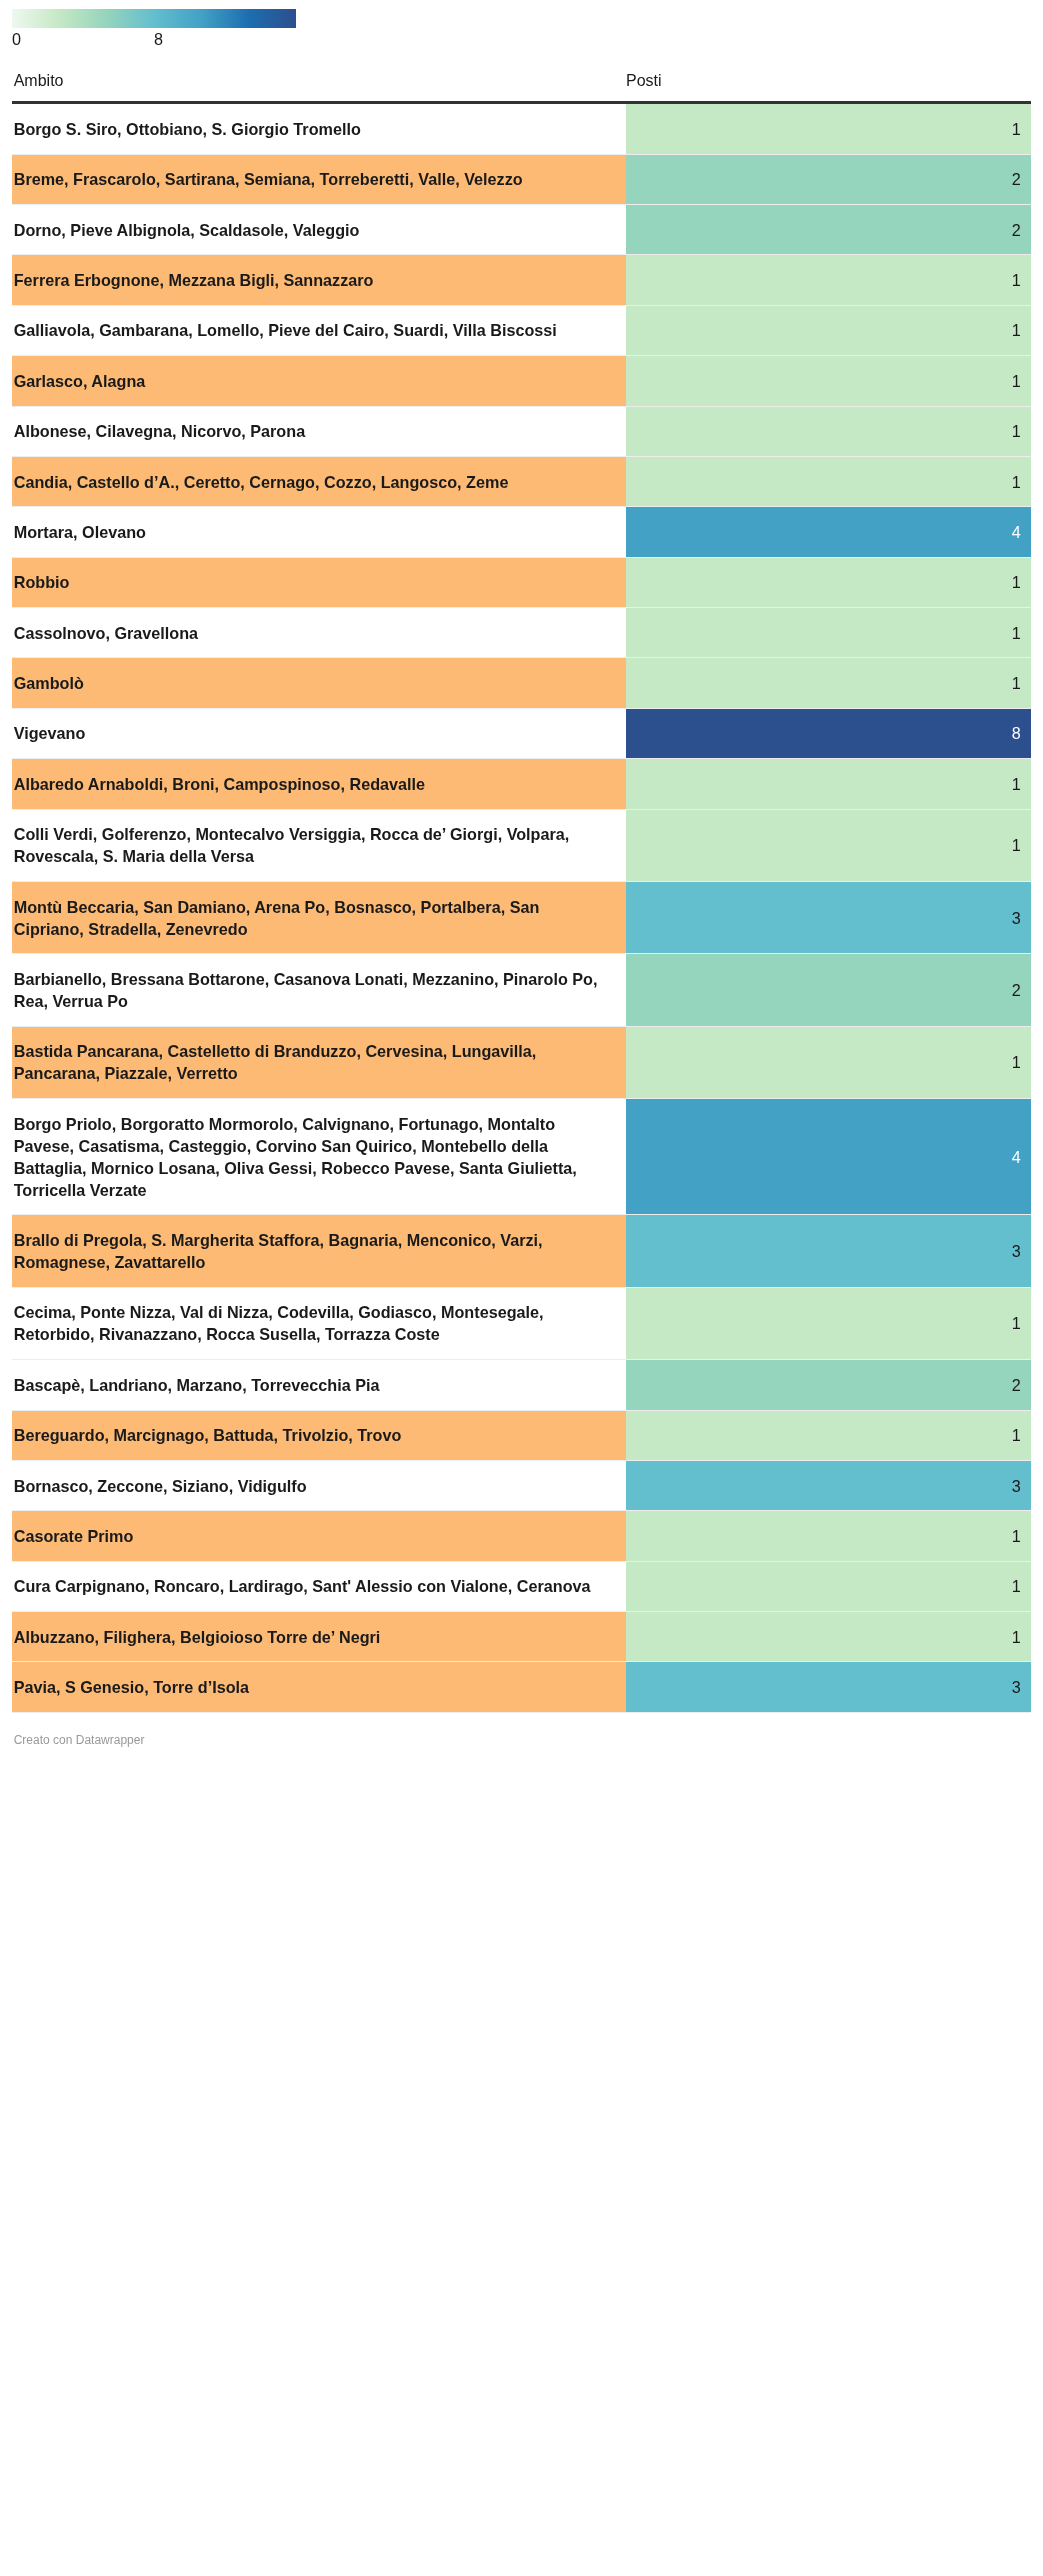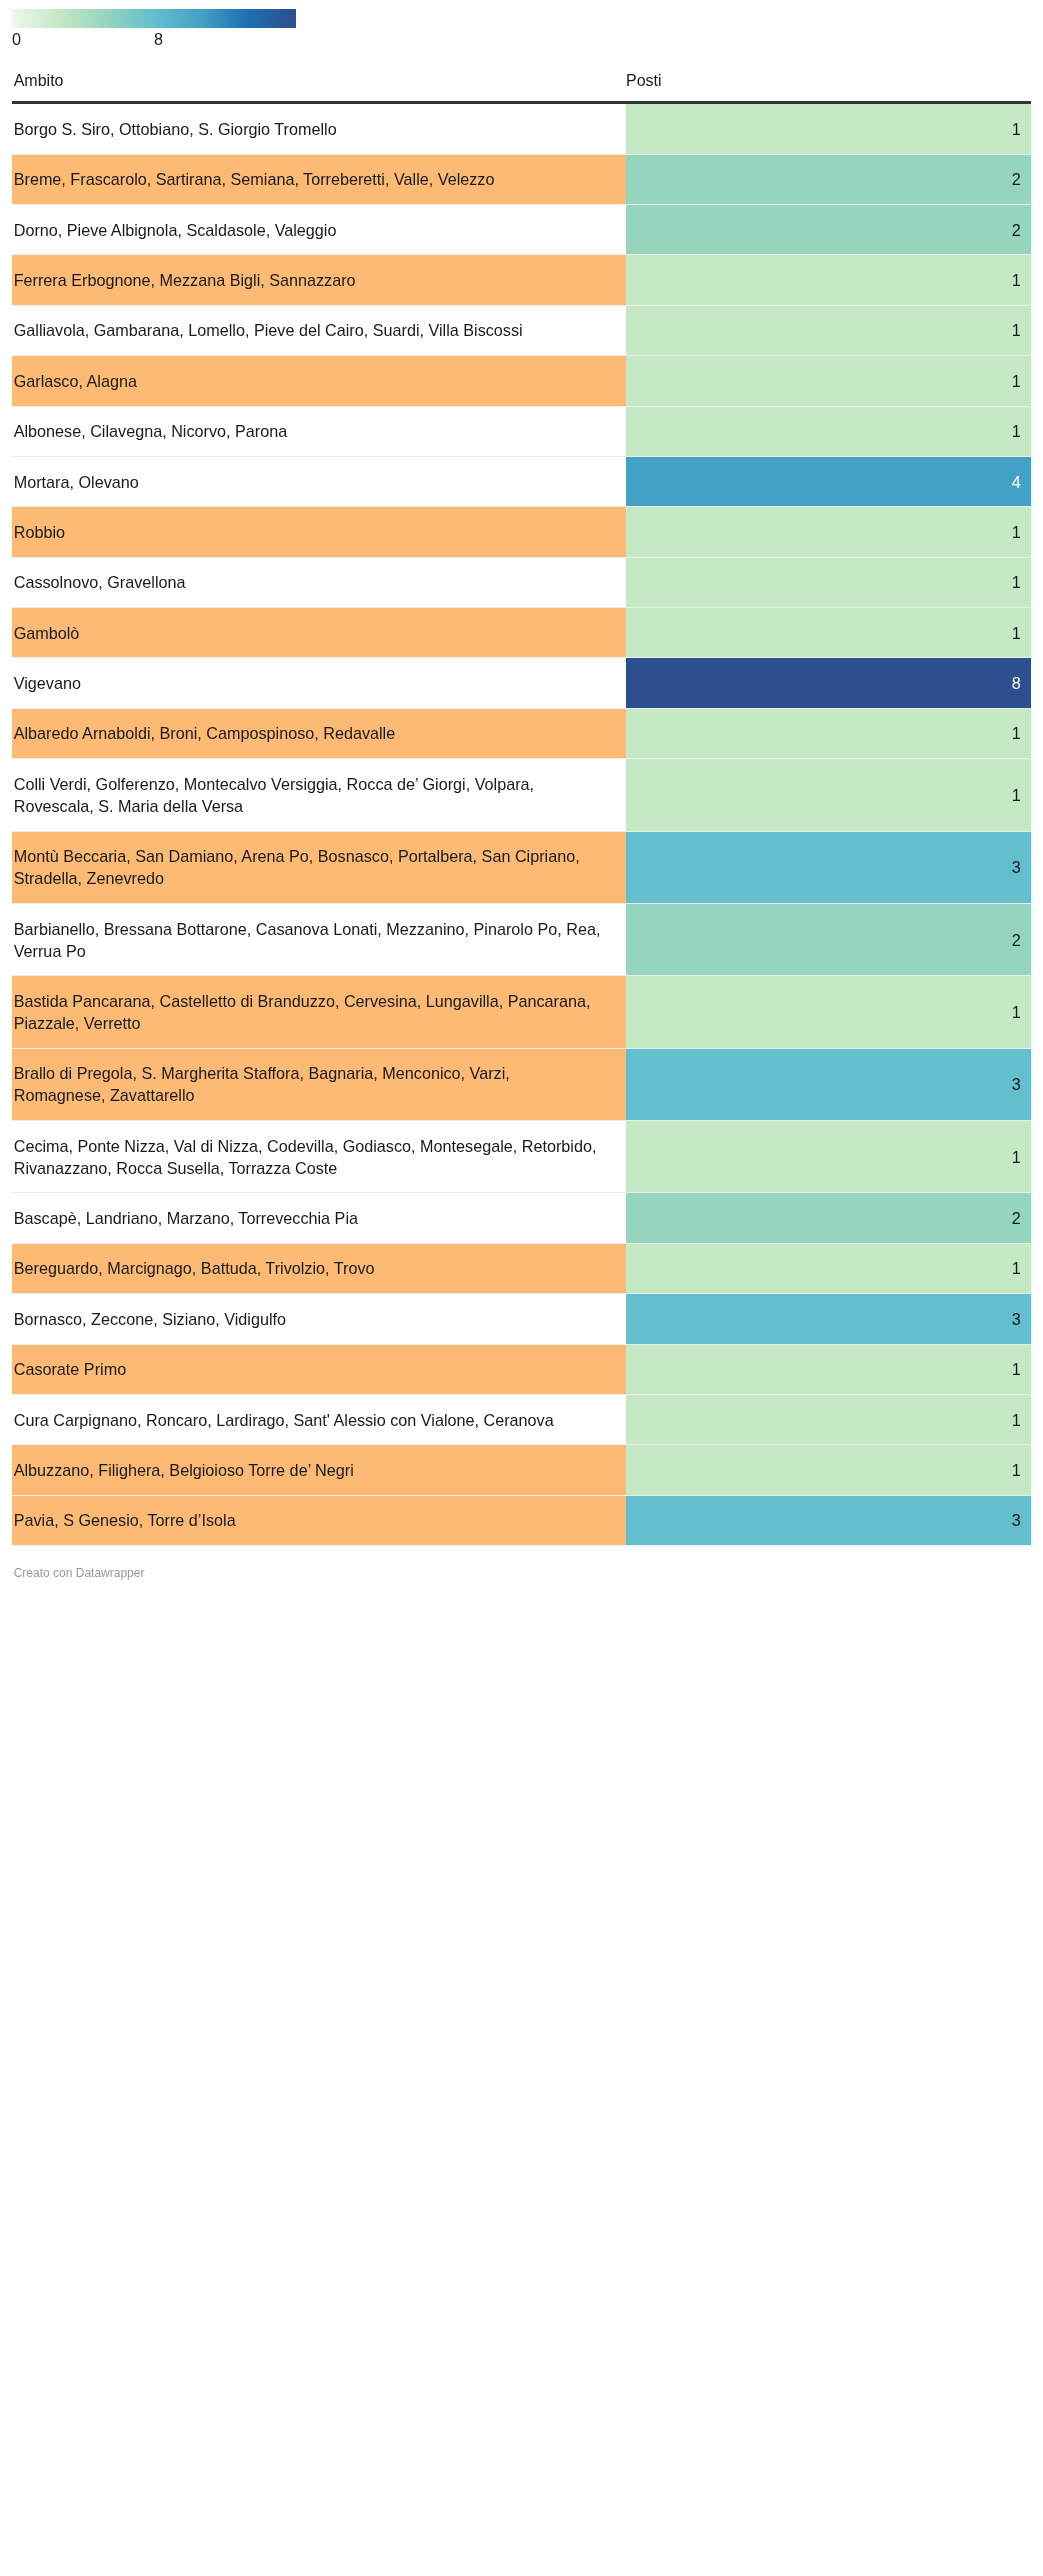--- a/index.html
+++ b/index.html
@@ -72,20 +72,21 @@
     vertical-align: middle;
     border-bottom: 0.9px solid #ededed;
   }
   table.data tbody tr.odd td.label-cell { background: #ffffff; }
   table.data tbody tr.even td.label-cell { background: #fdba74; }
 
   td.label-cell {
     padding: 13.7px 22px 13.7px 1.7px;
     color: #1a1a1a;
     text-align: left;
+    font-weight: bold;
   }
   td.value-cell {
     padding: 13.7px 10.3px 13.7px 10.3px;
     text-align: right;
     font-size: 16.2px;
     color: #1a1a1a;
     border-bottom: 0.9px solid rgba(255,255,255,0.0);
   }
   td.value-cell.light-text { color: #ffffff; }
 
@@ -143,20 +144,24 @@
           <td class="value-cell" style="background: rgb(197, 232, 197);">1</td>
         </tr>
         <tr class="even">
           <td class="label-cell">Garlasco, Alagna</td>
           <td class="value-cell" style="background: rgb(197, 232, 197);">1</td>
         </tr>
         <tr class="odd">
           <td class="label-cell">Albonese, Cilavegna, Nicorvo, Parona</td>
           <td class="value-cell" style="background: rgb(197, 232, 197);">1</td>
         </tr>
+        <tr class="even">
+          <td class="label-cell">Candia, Castello d’A., Ceretto, Cernago, Cozzo, Langosco, Zeme</td>
+          <td class="value-cell" style="background: rgb(197, 232, 197);">1</td>
+        </tr>
         <tr class="odd">
           <td class="label-cell">Mortara, Olevano</td>
           <td class="value-cell light-text" style="background: rgb(67, 161, 197);">4</td>
         </tr>
         <tr class="even">
           <td class="label-cell">Robbio</td>
           <td class="value-cell" style="background: rgb(197, 232, 197);">1</td>
         </tr>
         <tr class="odd">
           <td class="label-cell">Cassolnovo, Gravellona</td>
@@ -183,20 +188,24 @@
           <td class="value-cell" style="background: rgb(99, 190, 206);">3</td>
         </tr>
         <tr class="odd">
           <td class="label-cell">Barbianello, Bressana Bottarone, Casanova Lonati, Mezzanino, Pinarolo Po, Rea, Verrua Po</td>
           <td class="value-cell" style="background: rgb(149, 212, 189);">2</td>
         </tr>
         <tr class="even">
           <td class="label-cell">Bastida Pancarana, Castelletto di Branduzzo, Cervesina, Lungavilla, Pancarana, Piazzale, Verretto</td>
           <td class="value-cell" style="background: rgb(197, 232, 197);">1</td>
         </tr>
+        <tr class="odd">
+          <td class="label-cell">Borgo Priolo, Borgoratto Mormorolo, Calvignano, Fortunago, Montalto Pavese, Casatisma, Casteggio, Corvino San Quirico, Montebello della Battaglia, Mornico Losana, Oliva Gessi, Robecco Pavese, Santa Giulietta, Torricella Verzate</td>
+          <td class="value-cell light-text" style="background: rgb(67, 161, 197);">4</td>
+        </tr>
         <tr class="even">
           <td class="label-cell">Brallo di Pregola, S. Margherita Staffora, Bagnaria, Menconico, Varzi, Romagnese, Zavattarello</td>
           <td class="value-cell" style="background: rgb(99, 190, 206);">3</td>
         </tr>
         <tr class="odd">
           <td class="label-cell">Cecima, Ponte Nizza, Val di Nizza, Codevilla, Godiasco, Montesegale, Retorbido, Rivanazzano, Rocca Susella, Torrazza Coste</td>
           <td class="value-cell" style="background: rgb(197, 232, 197);">1</td>
         </tr>
         <tr class="odd">
           <td class="label-cell">Bascapè, Landriano, Marzano, Torrevecchia Pia</td>

